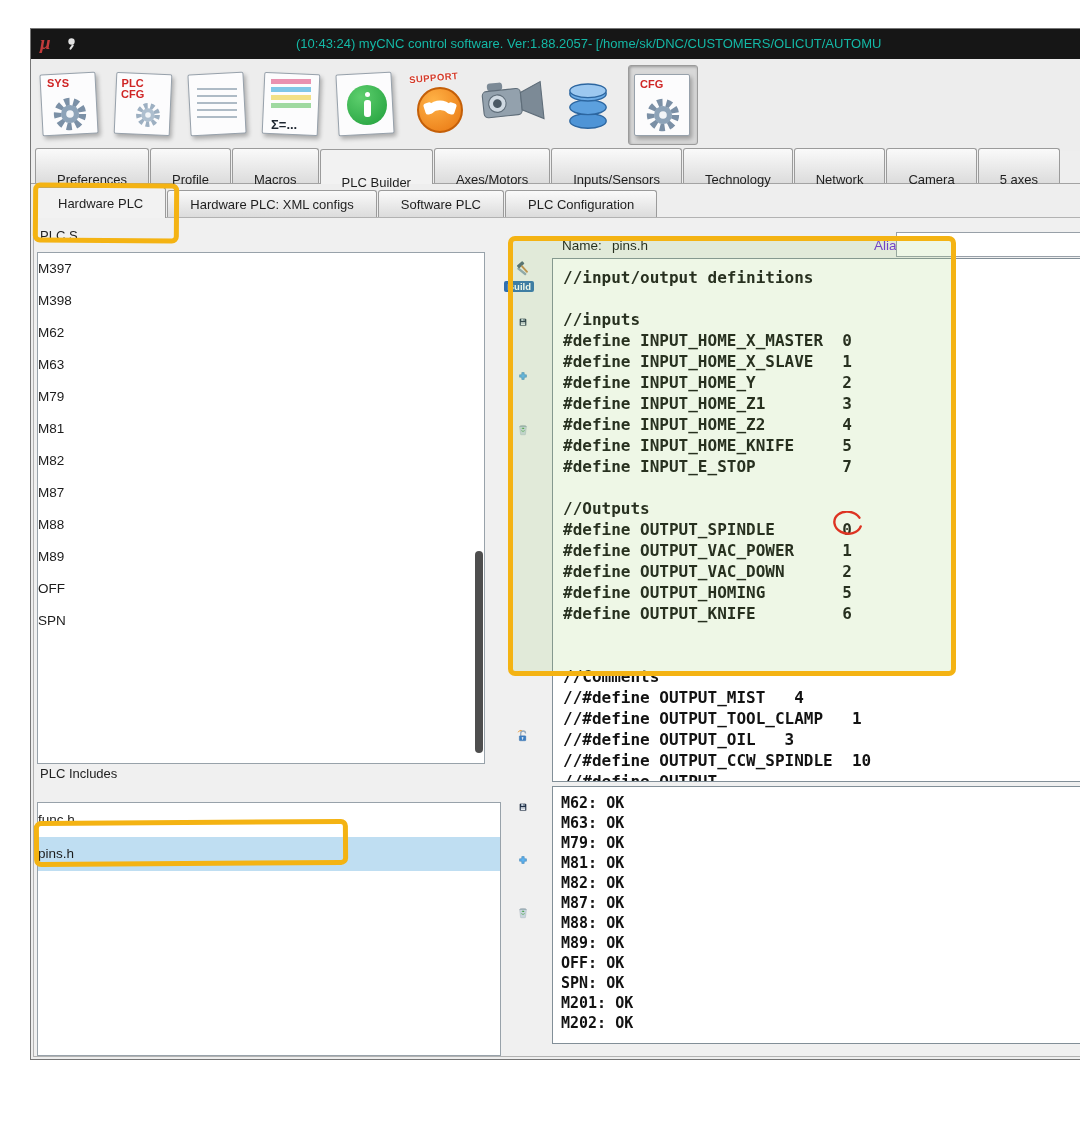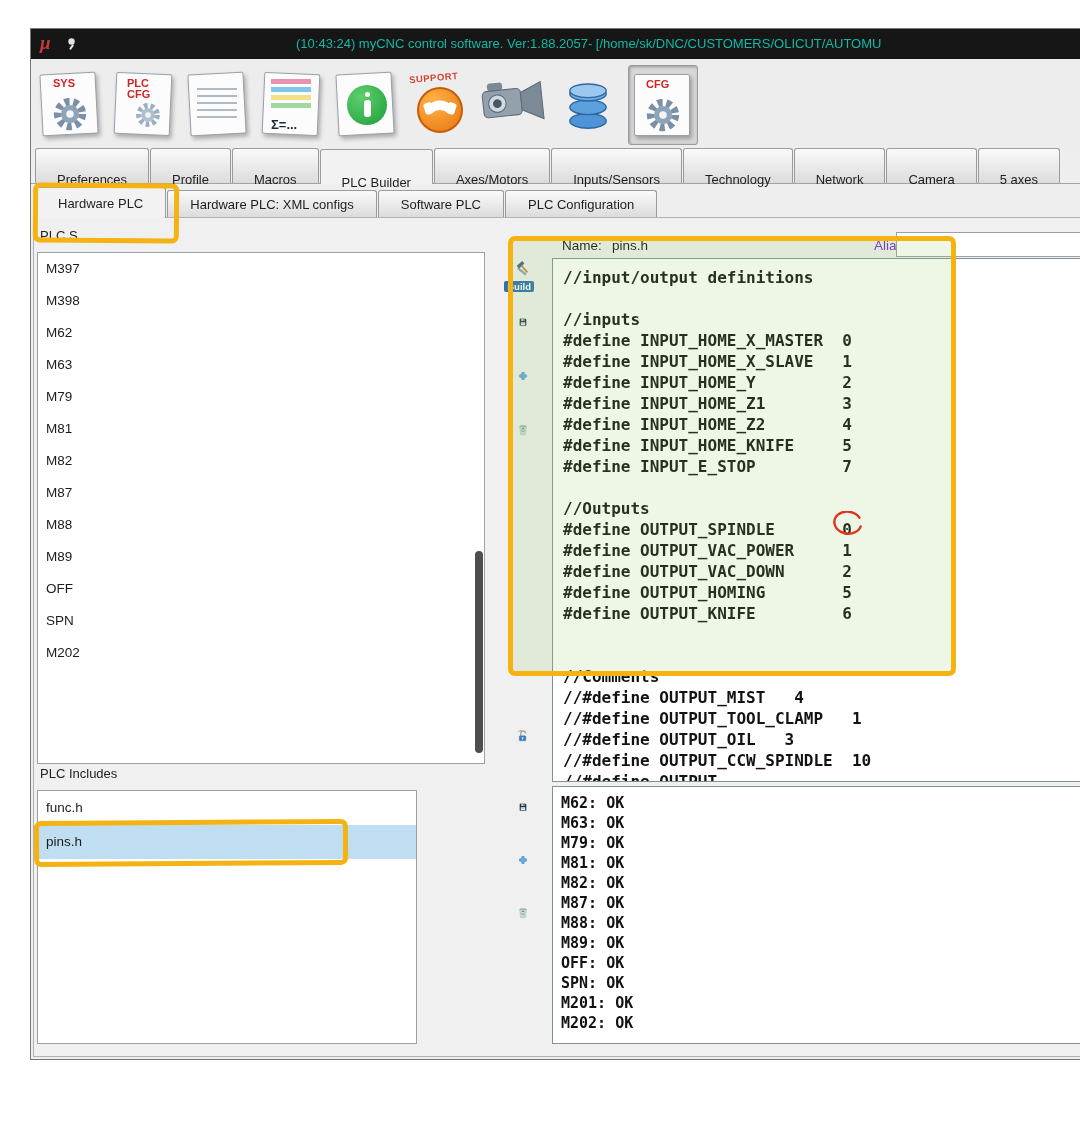--- a/index.html
+++ b/index.html
@@ -20,21 +20,21 @@
   #toolbar { position:absolute; left:0; top:30px; width:100%; height:92px; display:flex;
     padding:6px 0 0 5px; background:#ededed; }
   .tbicon { position:relative; width:70px; height:80px; margin-right:4px; flex:0 0 auto; }
   .tbicon.pressed { background:#d8d8d8; border:1px solid #9b9b9b; border-radius:3px;
     box-shadow:inset 1px 1px 3px rgba(0,0,0,.3); }
   .page { position:absolute; left:5px; top:8px; width:56px; height:62px; background:#fcfcfd;
     border:1px solid #97a1ab; border-radius:2px; box-shadow:2px 3px 4px rgba(0,0,0,.28); }
   .r1 { transform:rotate(-3deg); } .r2 { transform:rotate(2.5deg); }
   .tblabel { position:absolute; z-index:3; }
   .redlbl { color:#cf2525; font-weight:700; font-size:11px; line-height:11px; white-space:pre-line; }
-  .tl { left:17px; top:13px; }
+  .tl { left:11px; top:13px;text-align:center; }
   .gearsvg { position:absolute; left:15px; top:30px; width:38px; height:38px; z-index:2; }
   .doclines { position:absolute; left:13px; top:18px; width:40px; height:40px; z-index:2;
     background:repeating-linear-gradient(#fcfcfd 0 5px, #aebbc6 5px 7px); }
   .sigstripes { position:absolute; left:13px; top:14px; width:40px; height:30px; z-index:2;
     background:
       linear-gradient(#e991b0 0 0) 0 0/40px 5px no-repeat,
       linear-gradient(#7fc7e8 0 0) 0 8px/40px 5px no-repeat,
       linear-gradient(#f2e086 0 0) 0 16px/40px 5px no-repeat,
       linear-gradient(#9fd9a0 0 0) 0 24px/40px 5px no-repeat; }
   .siglabel { left:13px; bottom:13px; font-weight:700; font-size:13px; color:#1e2630; position:absolute; z-index:3; }
@@ -61,22 +61,22 @@
   .tab.active { background:#f2f2f2; height:31px; line-height:31px; margin-bottom:-1px; z-index:2; position:relative; }
 
   
   #pane { position:absolute; left:2px; top:188px; width:1120px; height:840px;
     background:#f0f0f0; border:1px solid #b2b2b2; }
   .grouplabel { position:absolute; font-size:13px; color:#222; }
   #src-label { left:6px; top:10px; }
   #inc-label { left:6px; top:548px; }
   .listbox { position:absolute; background:#fff; border:1px solid #98a2aa; overflow:hidden; }
   #sources-list { left:3px; top:34px; width:448px; height:512px; }
-  #includes-list { left:3px; top:572px; width:380px; height:254px; }
-  .lrow { height:32px; line-height:32px; padding-left:8px; font-size:13.5px; color:#1c1c1c; }
+  #includes-list { left:3px; top:584px; width:464px; height:254px; }
+  .lrow { height:32px; line-height:32px; font-size:13.5px; color:#1c1c1c; }
   #includes-list .lrow { height:34px; line-height:34px; }
   .lrow.alt { background:#e9f4fb; }
   .lrow.sel { background:#bfdef2; }
   .vthumb { position:absolute; right:1px; top:298px; width:8px; height:202px;
     background:#4e4e4e; border-radius:4px; }
 
   
   .sidebtn { position:absolute;padding-left:30px; }
   #btn-build { left:450px; top:26px; width:48px; height:50px; }
   #btn-save1 { left:455px; top:85px;  width:38px; height:38px; }
@@ -241,21 +241,20 @@
       <div class="lrow">M62</div>
       <div class="lrow">M63</div>
       <div class="lrow">M79</div>
       <div class="lrow">M81</div>
       <div class="lrow">M82</div>
       <div class="lrow">M87</div>
       <div class="lrow">M88</div>
       <div class="lrow">M89</div>
       <div class="lrow">OFF</div>
       <div class="lrow">SPN</div>
-      <div class="lrow">M202</div>
       <div class="vthumb"></div>
     </div>
 
     <span id="inc-label" class="grouplabel">PLC Includes</span>
 
     <div id="includes-list" class="listbox">
       <div class="lrow">func.h</div>
       <div class="lrow sel">pins.h</div>
     </div>
 

